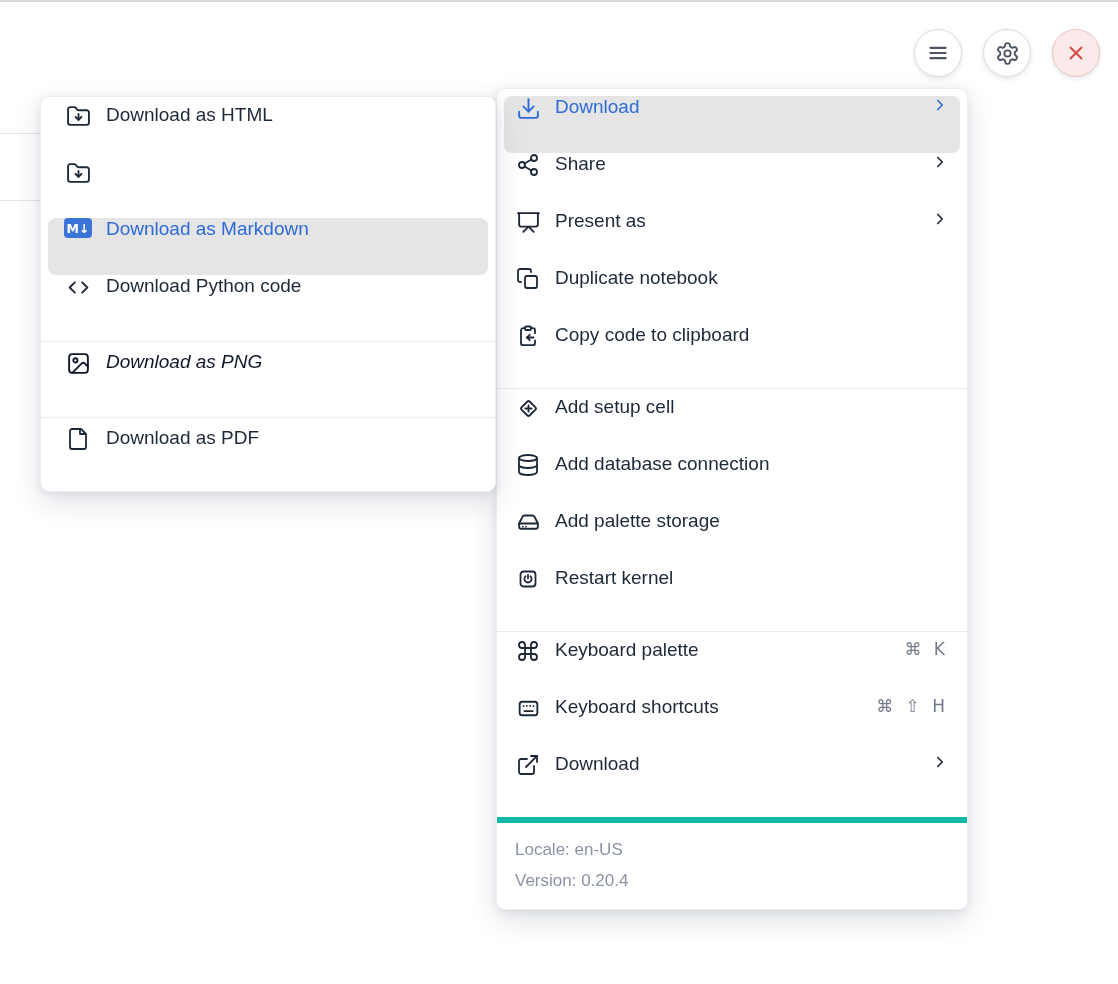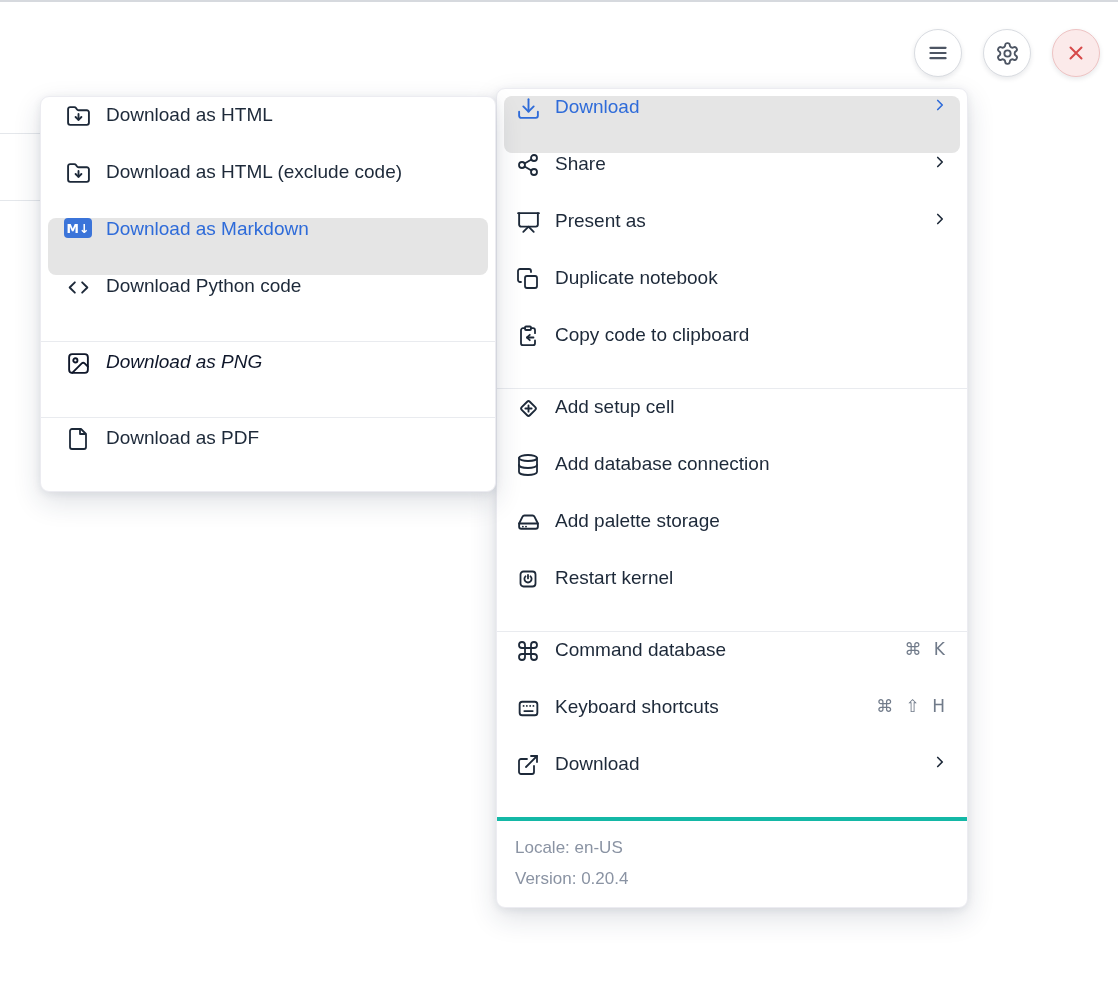--- a/index.html
+++ b/index.html
@@ -45,21 +45,21 @@
   .chev { flex:0 0 auto; display:flex; align-items:center; margin-left:8px; }
   .shortcut {
     flex:0 0 auto; color:#717b8a; font-size:17px; margin-right:4px;
     font-family:"DejaVu Sans", sans-serif; word-spacing:7px; white-space:nowrap;
   }
   .sep { height:1px; background:#e9ebef; }
   .main-menu .sep { margin:7px 0; }
   .sub-menu  .sep { margin:9px 0; }
 
   .menu-footer {
-    border-top:4px solid #14b8a6; margin-top:7px; padding:11px 22px 13px 18px;
+    border-top:6px solid #14b8a6; margin-top:7px; padding:11px 22px 13px 18px;
     color:#8a93a3; font-size:17px; line-height:31px;
   }
 
   .md-badge {
     width:28px; height:20px; border-radius:4px; background:#3b74d9; color:#fff;
     font-size:12.5px; font-weight:bold; display:flex; align-items:center; justify-content:center;
     font-family:"DejaVu Sans", sans-serif; letter-spacing:0;
   }
 
   svg.i { display:block; }
@@ -218,21 +218,21 @@
   </div>
 
   <div class="sep"></div>
 
   <div class="mi">
     <span class="ic">
       <svg class="i" width="24" height="24" viewBox="0 0 24 24" fill="none" stroke="currentColor" stroke-width="1.8" stroke-linecap="round" stroke-linejoin="round">
           <path d="M15 6v12a3 3 0 1 0 3-3H6a3 3 0 1 0 3 3V6a3 3 0 1 0-3 3h12a3 3 0 1 0-3-3"></path>
         </svg>
     </span>
-    <span class="lbl">Command database</span>
+    <span class="lbl">Keyboard palette</span>
     <span class="shortcut">⌘ K</span>
   </div>
 
   <div class="mi">
     <span class="ic">
       <svg class="i" width="25" height="25" viewBox="0 0 24 24" fill="none" stroke="currentColor" stroke-width="1.8" stroke-linecap="round" stroke-linejoin="round">
           <rect x="3.5" y="5.5" width="17" height="13" rx="2.5"></rect>
           <path d="M7.3 9.5h.01M10.4 9.5h.01M13.6 9.5h.01M16.7 9.5h.01"></path>
           <path d="M8 14.5h8"></path>
         </svg>
@@ -277,21 +277,20 @@
   </div>
 
   <div class="mi">
     <span class="ic">
       <svg class="i" width="25" height="25" viewBox="0 0 24 24" fill="none" stroke="currentColor" stroke-width="1.8" stroke-linecap="round" stroke-linejoin="round">
           <path d="M20 20a2 2 0 0 0 2-2V8a2 2 0 0 0-2-2h-7.9a2 2 0 0 1-1.69-.9L9.6 3.9A2 2 0 0 0 7.93 3H4a2 2 0 0 0-2 2v13a2 2 0 0 0 2 2Z"></path>
           <path d="M12 9.5v5.5"></path>
           <path d="m14.8 12.5-2.8 2.8-2.8-2.8"></path>
         </svg>
     </span>
-    <span class="lbl">Download as HTML (exclude code)</span>
   </div>
 
   <div class="mi selected">
     <span class="ic">
       <span class="md-badge">M↓</span>
     </span>
     <span class="lbl">Download as Markdown</span>
   </div>
 
   <div class="mi">

